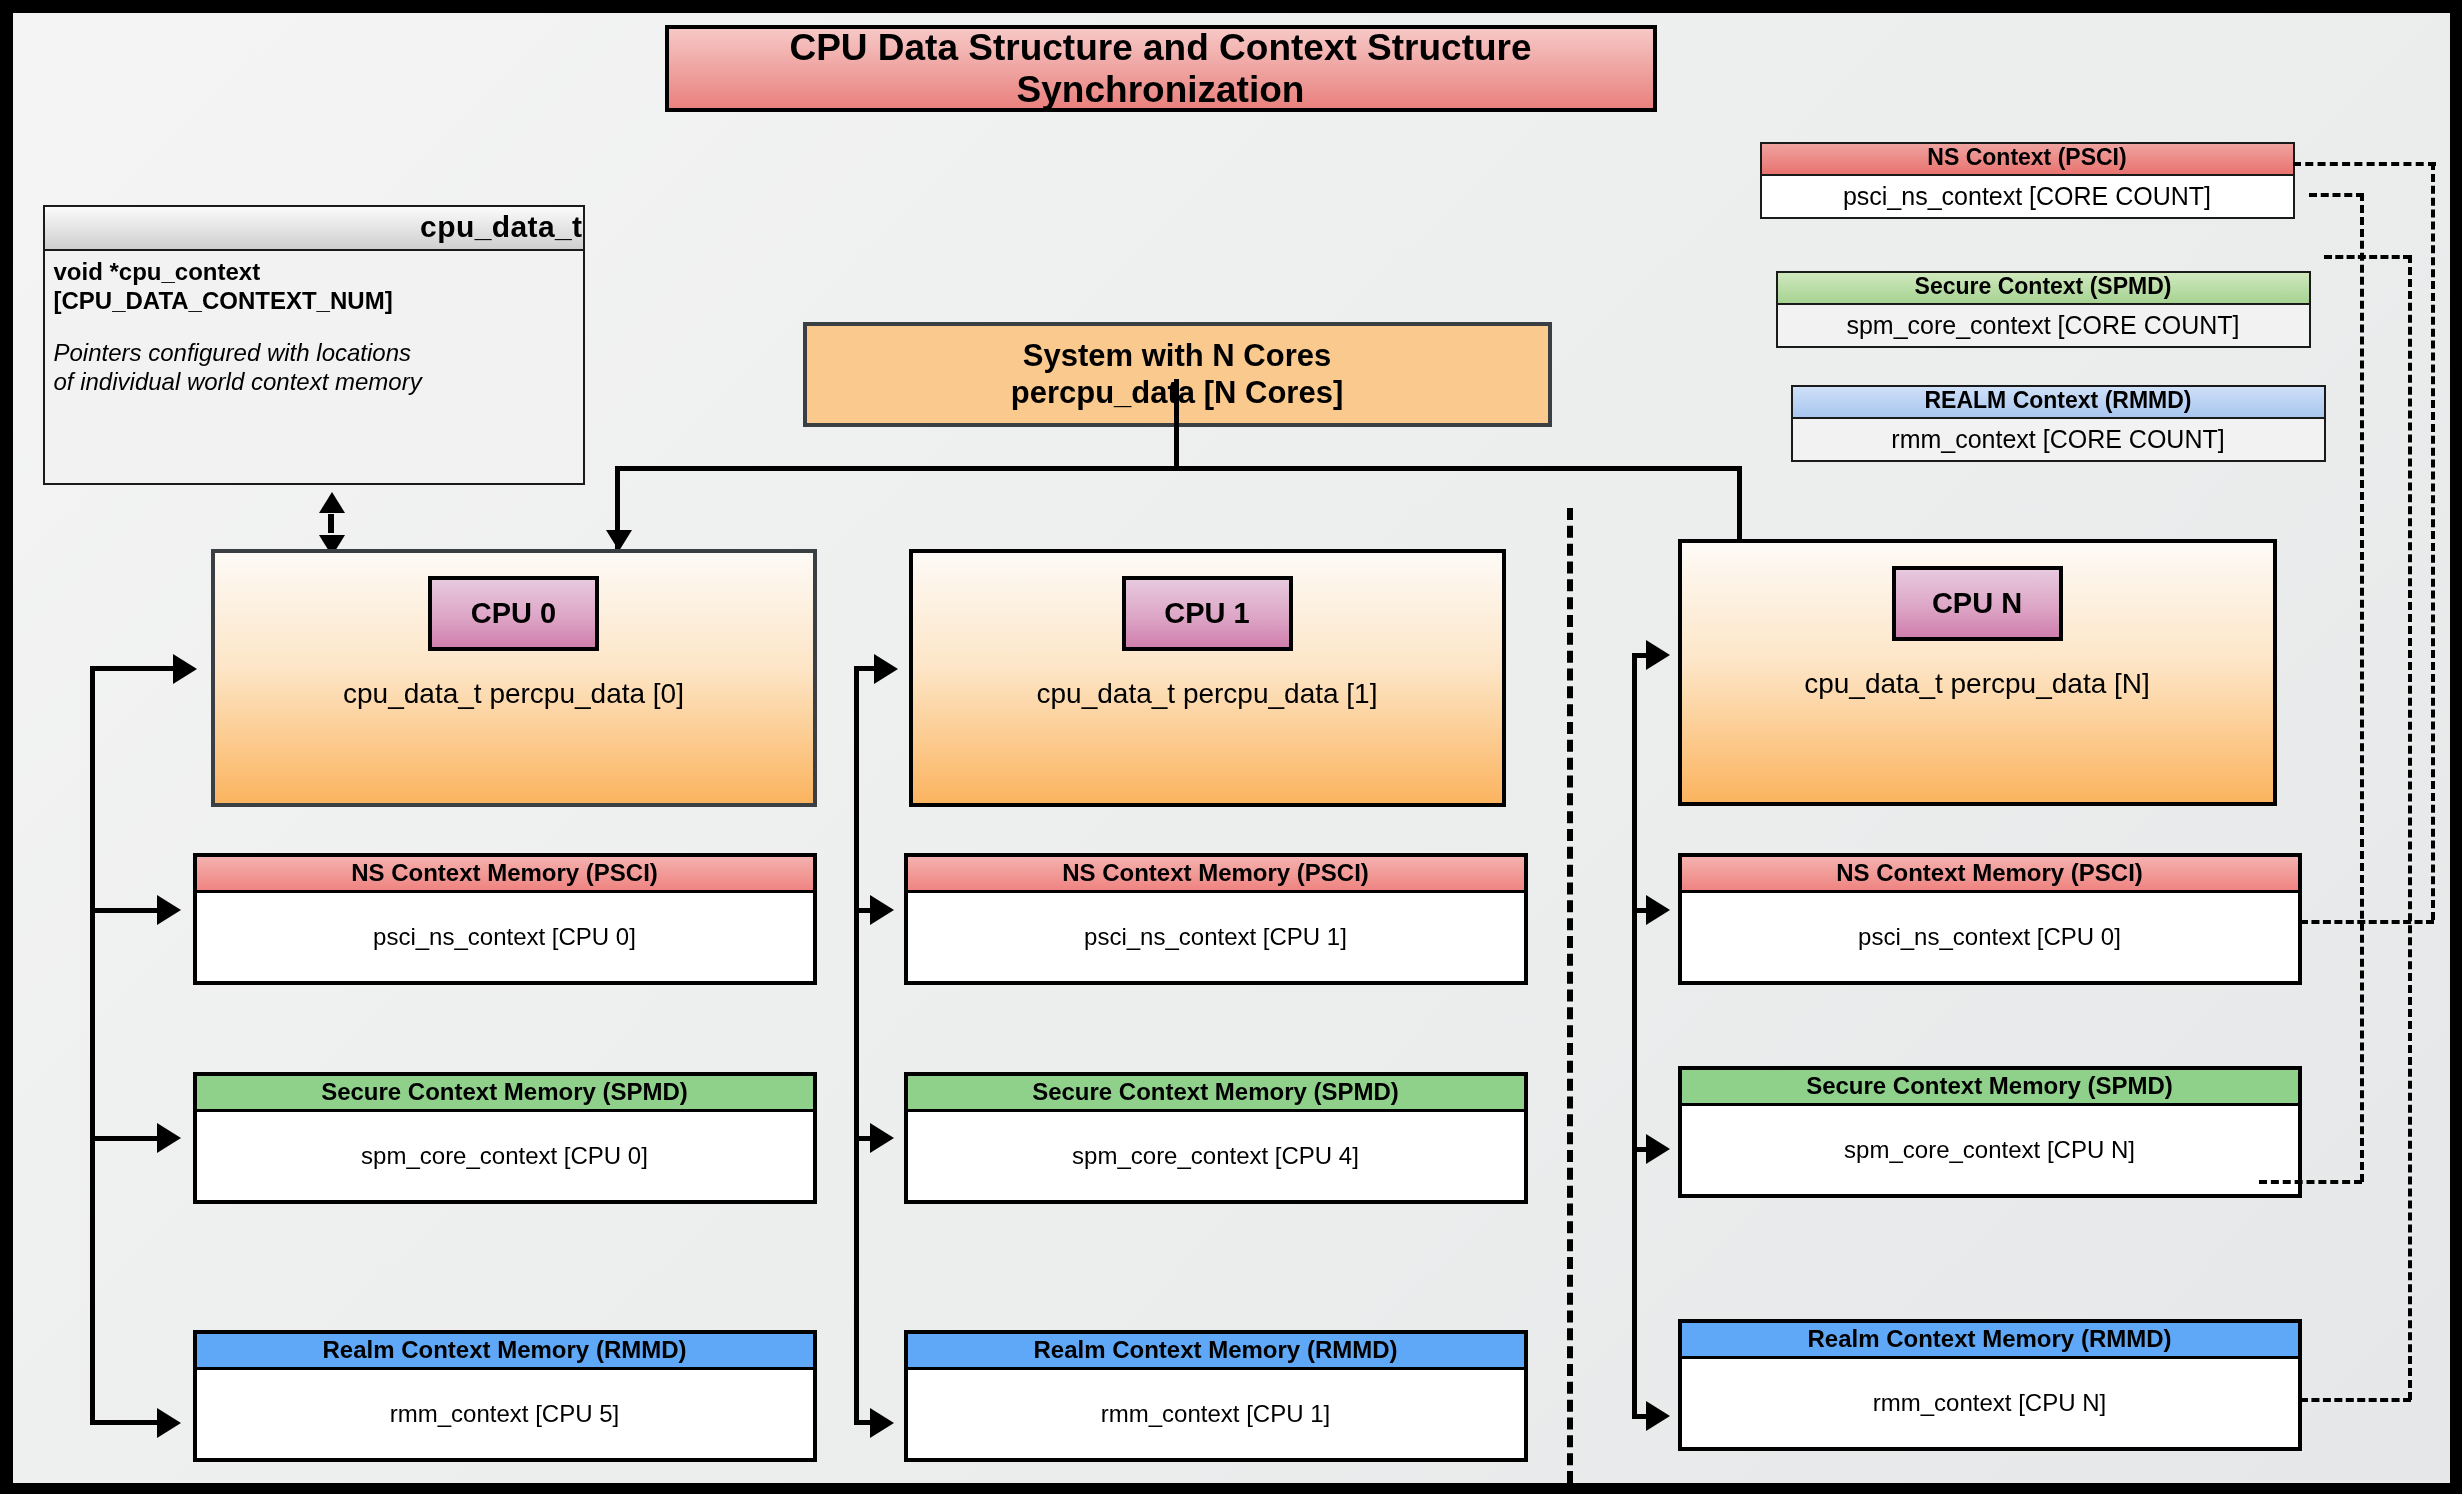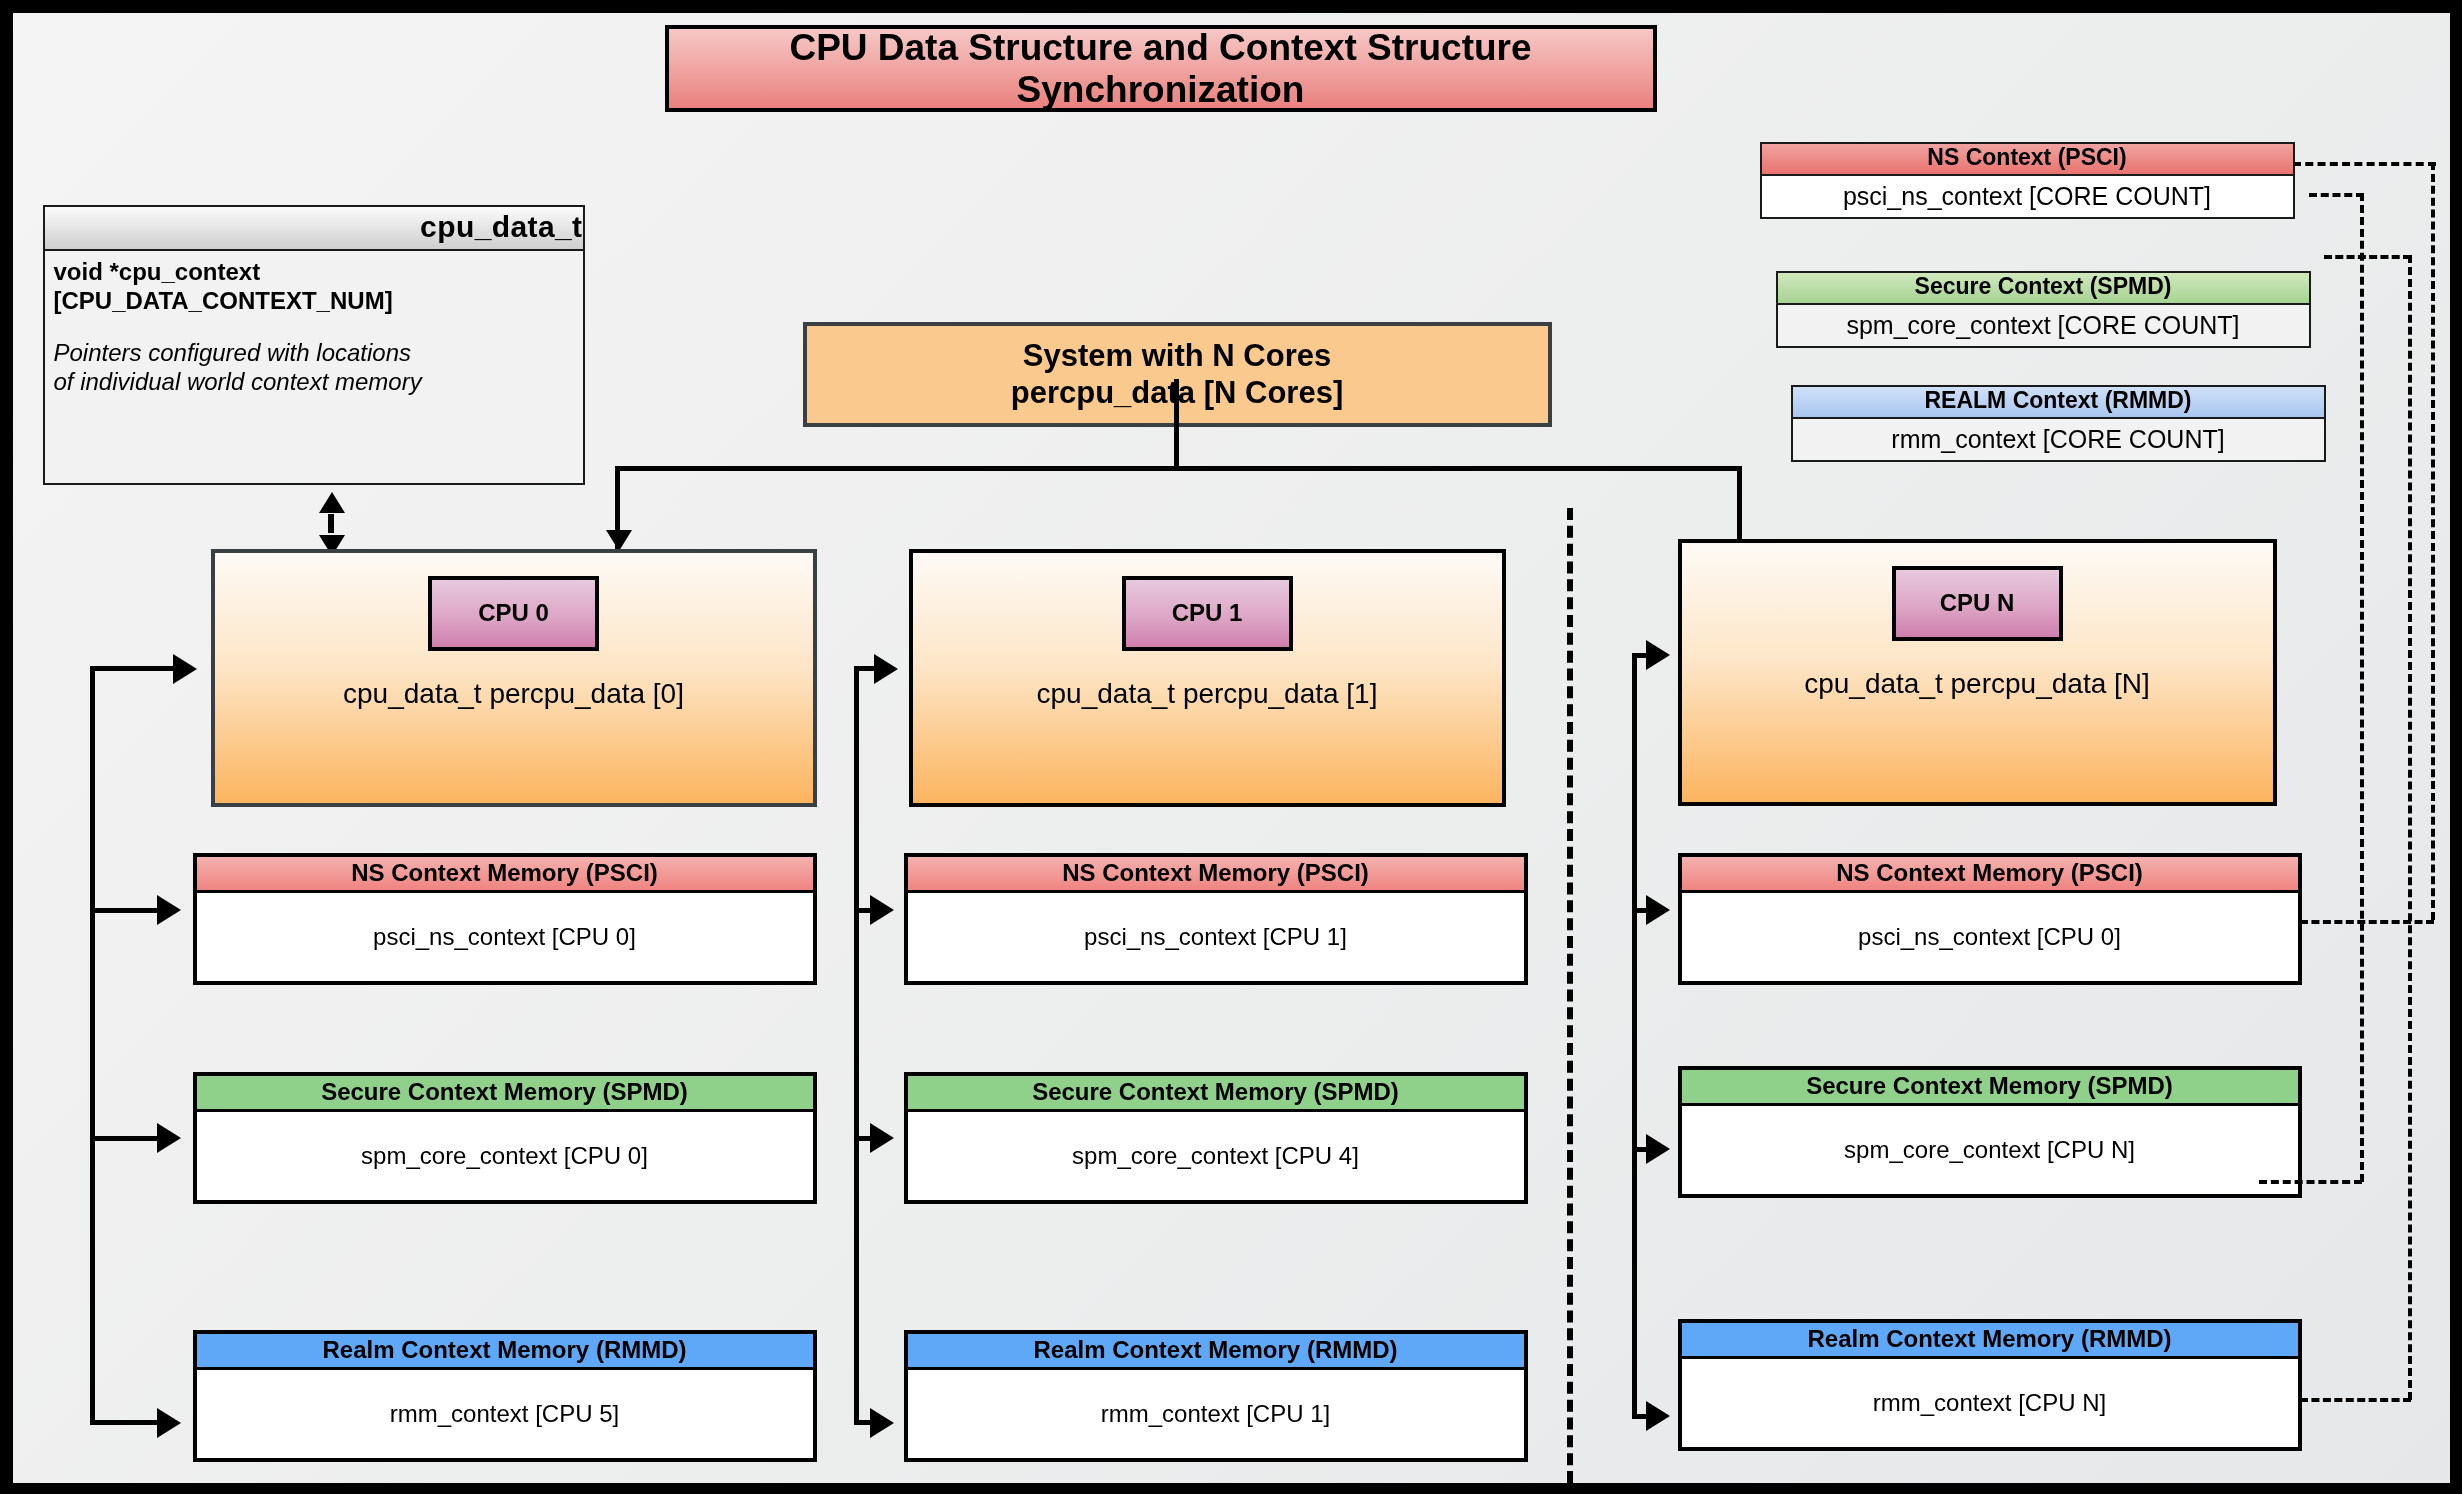--- a/index.html
+++ b/index.html
@@ -93,21 +93,21 @@
     justify-content: flex-start;
     align-items: center;
     padding-top: 23px;
   }
   .cpu-card.plain { border: 4.5px solid #000; }
   .cpu-chip {
     box-sizing: border-box;
     border: 4.5px solid #000;
     background: linear-gradient(180deg, #e7c9de 0%, #dda6c6 55%, #cf7fad 100%);
     font-weight: bold;
-    font-size: 24px;
+    font-size: 29px;
     color: #000;
     display: flex;
     align-items: center;
     justify-content: center;
     width: 171px;
     height: 75px;
   }
   .cpu-label {
     font-weight: normal;
     font-size: 28px;

